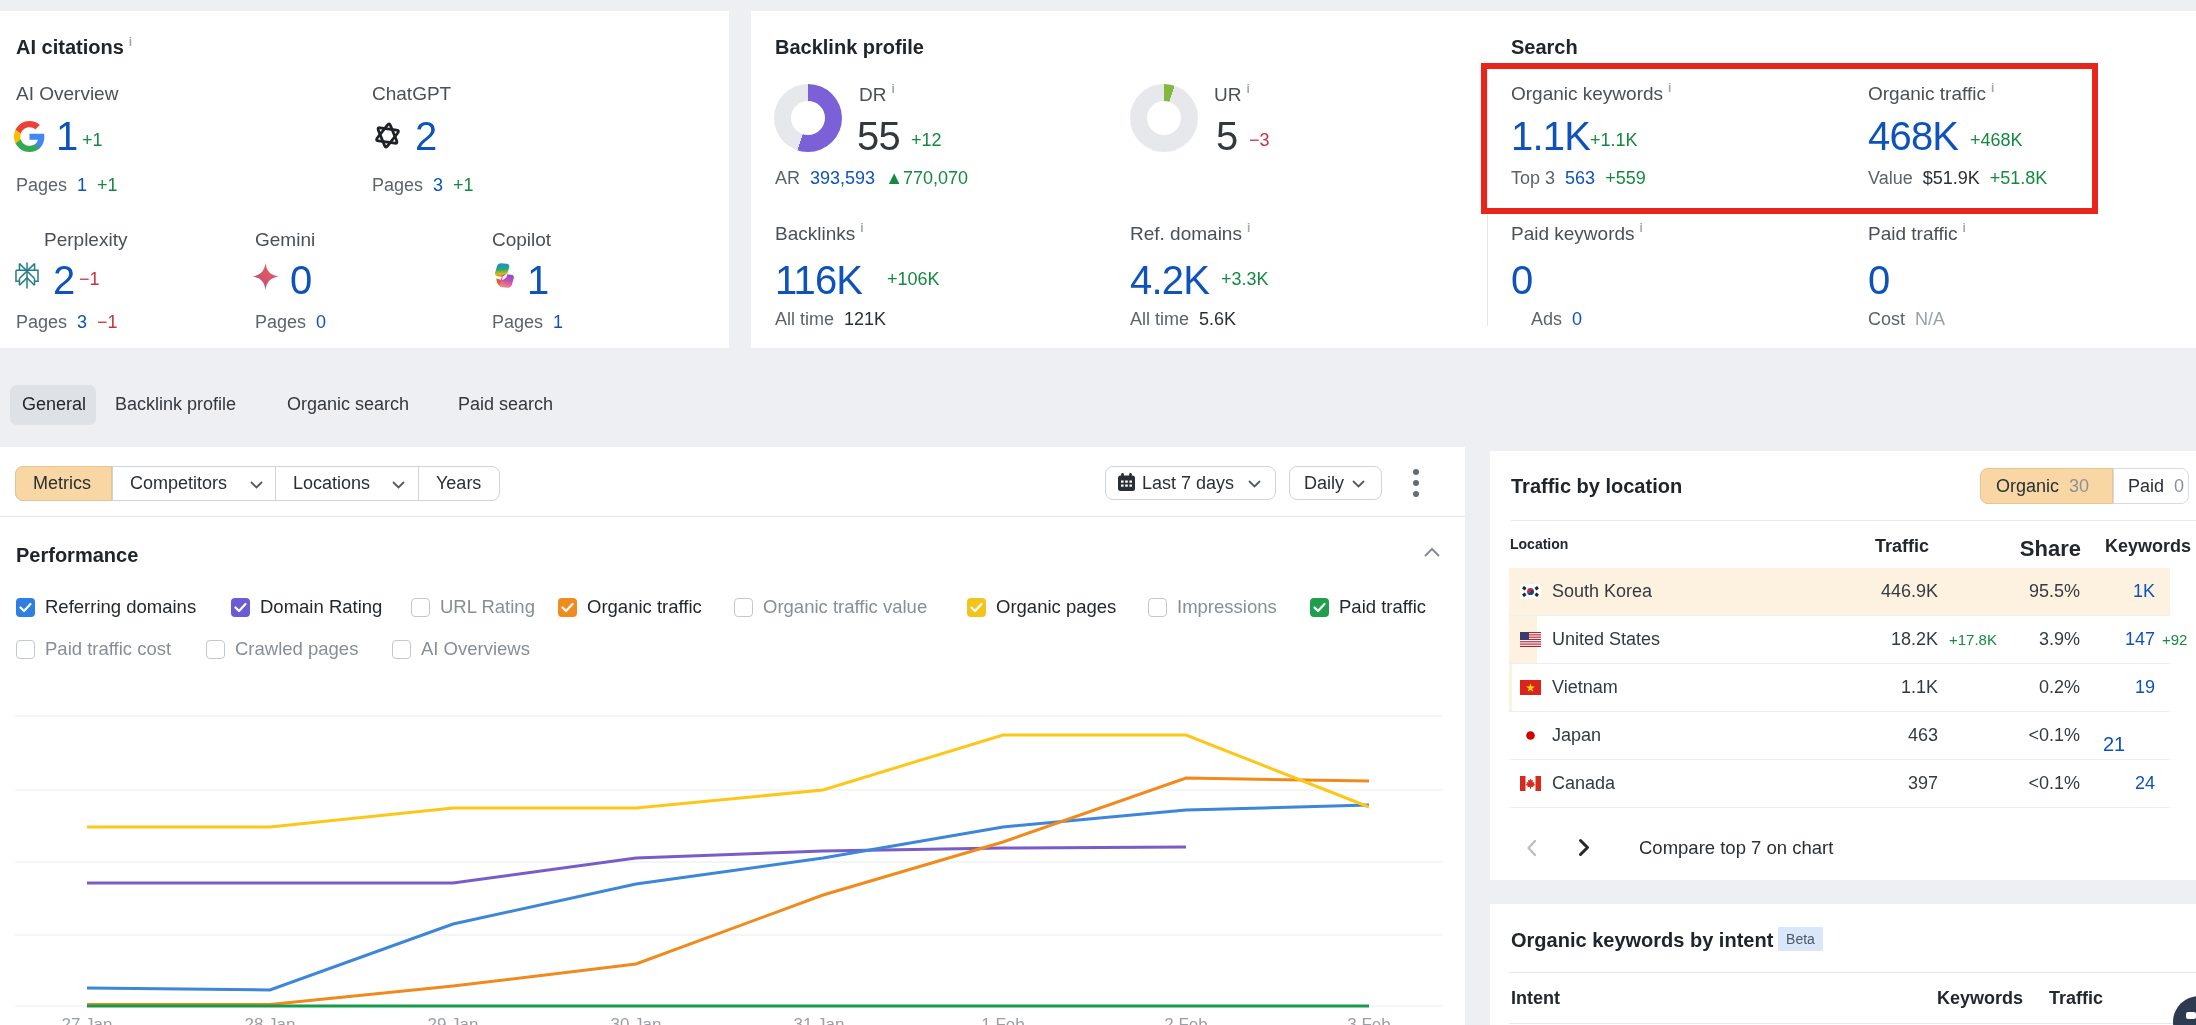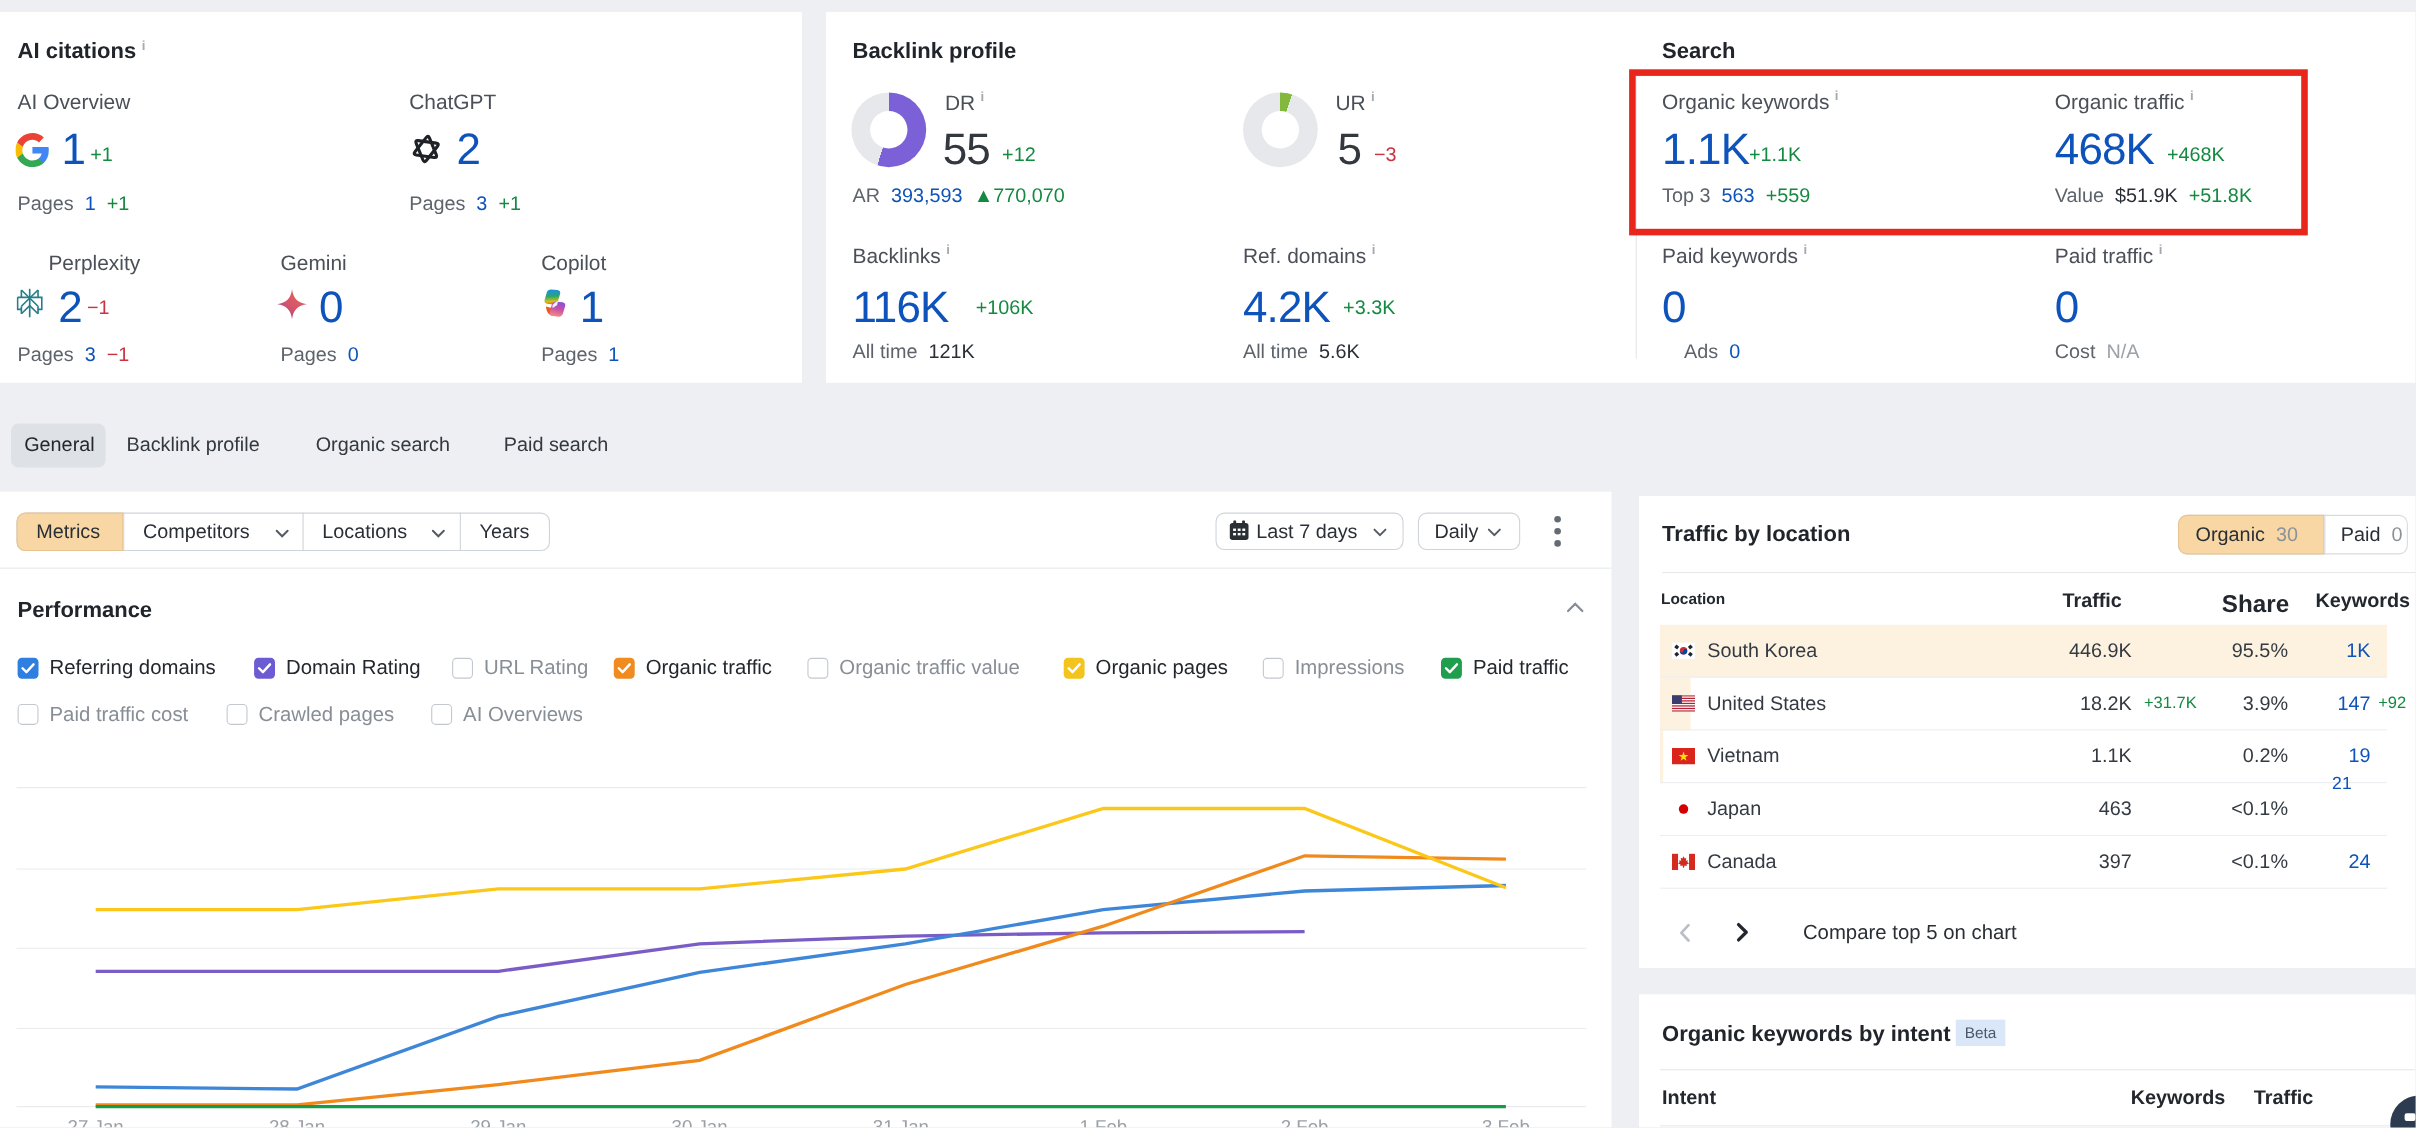--- a/index.html
+++ b/index.html
@@ -320,61 +320,61 @@
       <rect width="21" height="1.15" y="4.6"></rect>
       <rect width="21" height="1.15" y="6.9"></rect>
       <rect width="21" height="1.15" y="9.2"></rect>
       <rect width="21" height="1.15" y="11.5"></rect>
       <rect width="21" height="1.2" y="13.8"></rect>
     </g>
     <rect width="9" height="8" fill="#3c3b6e"></rect>
   </svg>
 <div class="abs" style="left:1552px; top:629px; font-size:18px; color:#343a42;">United States</div>
 <div class="abs" style="left:1838px; top:629px; width:100px; text-align:right; font-size:18px; color:#343a42;">18.2K</div>
-<div class="abs" style="left:1949px; top:631px; font-size:15px;"><span class="grn">+31.7K</span></div>
+<div class="abs" style="left:1949px; top:631px; font-size:15px;"><span class="grn">+17.8K</span></div>
 <div class="abs" style="left:1990px; top:629px; width:90px; text-align:right; font-size:18px; color:#343a42;">3.9%</div>
 <div class="abs" style="left:2103px; top:629px; width:52px; text-align:right; font-size:18px;"><span class="blu">147</span></div>
 <div class="abs" style="left:2162px; top:631px; font-size:15px;"><span class="grn">+92</span></div>
 
 <svg class="abs" style="left:1520px; top:680px;" width="21" height="15" viewBox="0 0 21 15">
     <rect width="21" height="15" fill="#da251d"></rect>
     <path d="M10.5 3.2l1.05 3.23h3.4l-2.75 2 1.05 3.23-2.75-2-2.75 2 1.05-3.23-2.75-2h3.4z" fill="#ffde00"></path>
   </svg>
 <div class="abs" style="left:1552px; top:677px; font-size:18px; color:#343a42;">Vietnam</div>
 <div class="abs" style="left:1838px; top:677px; width:100px; text-align:right; font-size:18px; color:#343a42;">1.1K</div>
 <div class="abs" style="left:1990px; top:677px; width:90px; text-align:right; font-size:18px; color:#343a42;">0.2%</div>
 <div class="abs" style="left:2103px; top:677px; width:52px; text-align:right; font-size:18px;"><span class="blu">19</span></div>
 
 <svg class="abs" style="left:1520px; top:728px;" width="21" height="15" viewBox="0 0 21 15">
     <rect width="21" height="15" fill="#fff"></rect>
     <circle cx="10.5" cy="7.5" r="4.3" fill="#d30000"></circle>
   </svg>
 <div class="abs" style="left:1552px; top:725px; font-size:18px; color:#343a42;">Japan</div>
 <div class="abs" style="left:1838px; top:725px; width:100px; text-align:right; font-size:18px; color:#343a42;">463</div>
 <div class="abs" style="left:1990px; top:725px; width:90px; text-align:right; font-size:18px; color:#343a42;">&lt;0.1%</div>
-<div class="abs" style="left:2103px; top:704px; width:52px; text-align:center; font-size:16px;"><span class="blu">21</span></div>
+<div class="abs" style="left:2103px; top:733px; width:52px; text-align:left; font-size:20px;"><span class="blu">21</span></div>
 
 <svg class="abs" style="left:1520px; top:776px;" width="21" height="15" viewBox="0 0 21 15">
     <rect width="21" height="15" fill="#fff"></rect>
     <rect width="5.5" height="15" fill="#d52b1e"></rect>
     <rect width="5.5" height="15" x="15.5" fill="#d52b1e"></rect>
     <path d="M10.5 2.5l1 2 1.5-.7-.5 2.7 2-.4-.6 1.6 1.6 1.2-2.3.9.3 1.5-2.2-.5-.3 2h-1l-.3-2-2.2.5.3-1.5-2.3-.9L7 7.7l-.6-1.6 2 .4-.5-2.7 1.5.7z" fill="#d52b1e"></path>
   </svg>
 <div class="abs" style="left:1552px; top:773px; font-size:18px; color:#343a42;">Canada</div>
 <div class="abs" style="left:1838px; top:773px; width:100px; text-align:right; font-size:18px; color:#343a42;">397</div>
 <div class="abs" style="left:1990px; top:773px; width:90px; text-align:right; font-size:18px; color:#343a42;">&lt;0.1%</div>
 <div class="abs" style="left:2103px; top:773px; width:52px; text-align:right; font-size:18px;"><span class="blu">24</span></div>
 
 <svg class="abs" style="left:1526px; top:839px;" width="11" height="18" viewBox="0 0 11 18">
     <path d="M9 2 2.5 9 9 16" stroke="#b9bfc6" stroke-width="2.4" fill="none" stroke-linecap="round" stroke-linejoin="round"></path>
   </svg>
 <svg class="abs" style="left:1578px; top:838px;" width="12" height="19" viewBox="0 0 12 19">
     <path d="M2.5 2.5 9.5 9.5 2.5 16.5" stroke="#23272e" stroke-width="3" fill="none" stroke-linecap="round" stroke-linejoin="round"></path>
   </svg>
-<div class="abs" style="left:1639px; top:837px; font-size:18.5px; color:#2a2f36;">Compare top 5 on chart</div>
+<div class="abs" style="left:1639px; top:837px; font-size:18.5px; color:#2a2f36;">Compare top 7 on chart</div>
 
 <div class="card" style="left:1490px; top:904px; width:706px; height:121px;"></div>
 <div class="abs ttl" style="left:1511px; top:929px;">Organic keywords by intent</div>
 <div class="abs" style="left:1778px; top:927px; width:45px; height:24px; background:#d9e7f8; border-radius:0; text-align:center; font-size:14px; color:#4c5866; line-height:24px;">Beta</div>
 <div class="abs" style="left:1509px; top:972px; width:687px; height:1px; background:#e6e8eb;"></div>
 <div class="abs" style="left:1511px; top:988px; font-size:18px; font-weight:bold; color:#23272e;">Intent</div>
 <div class="abs" style="left:1923px; top:988px; width:100px; text-align:right; font-size:18px; font-weight:bold; color:#23272e;">Keywords</div>
 <div class="abs" style="left:2033px; top:988px; width:70px; text-align:right; font-size:18px; font-weight:bold; color:#23272e;">Traffic</div>
 <div class="abs" style="left:1509px; top:1023px; width:687px; height:1px; background:#e6e8eb;"></div>
 

